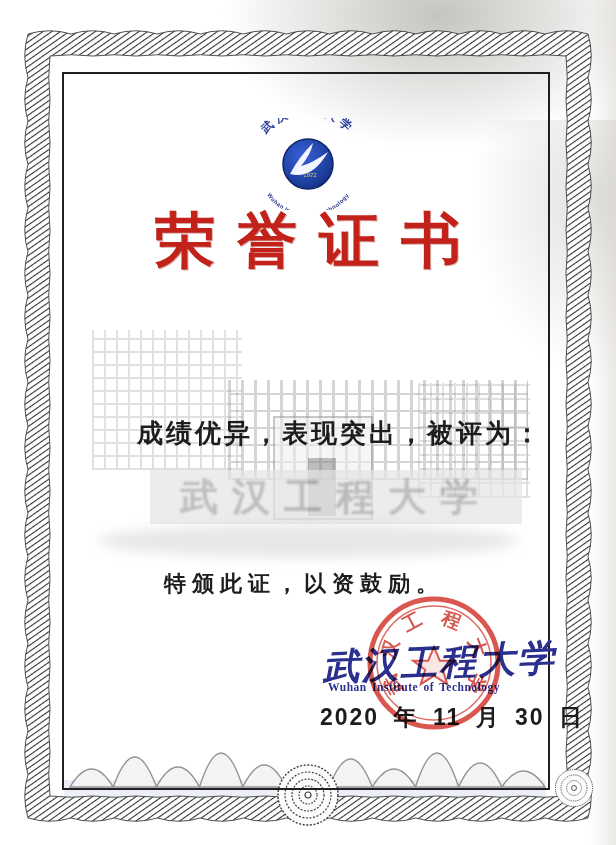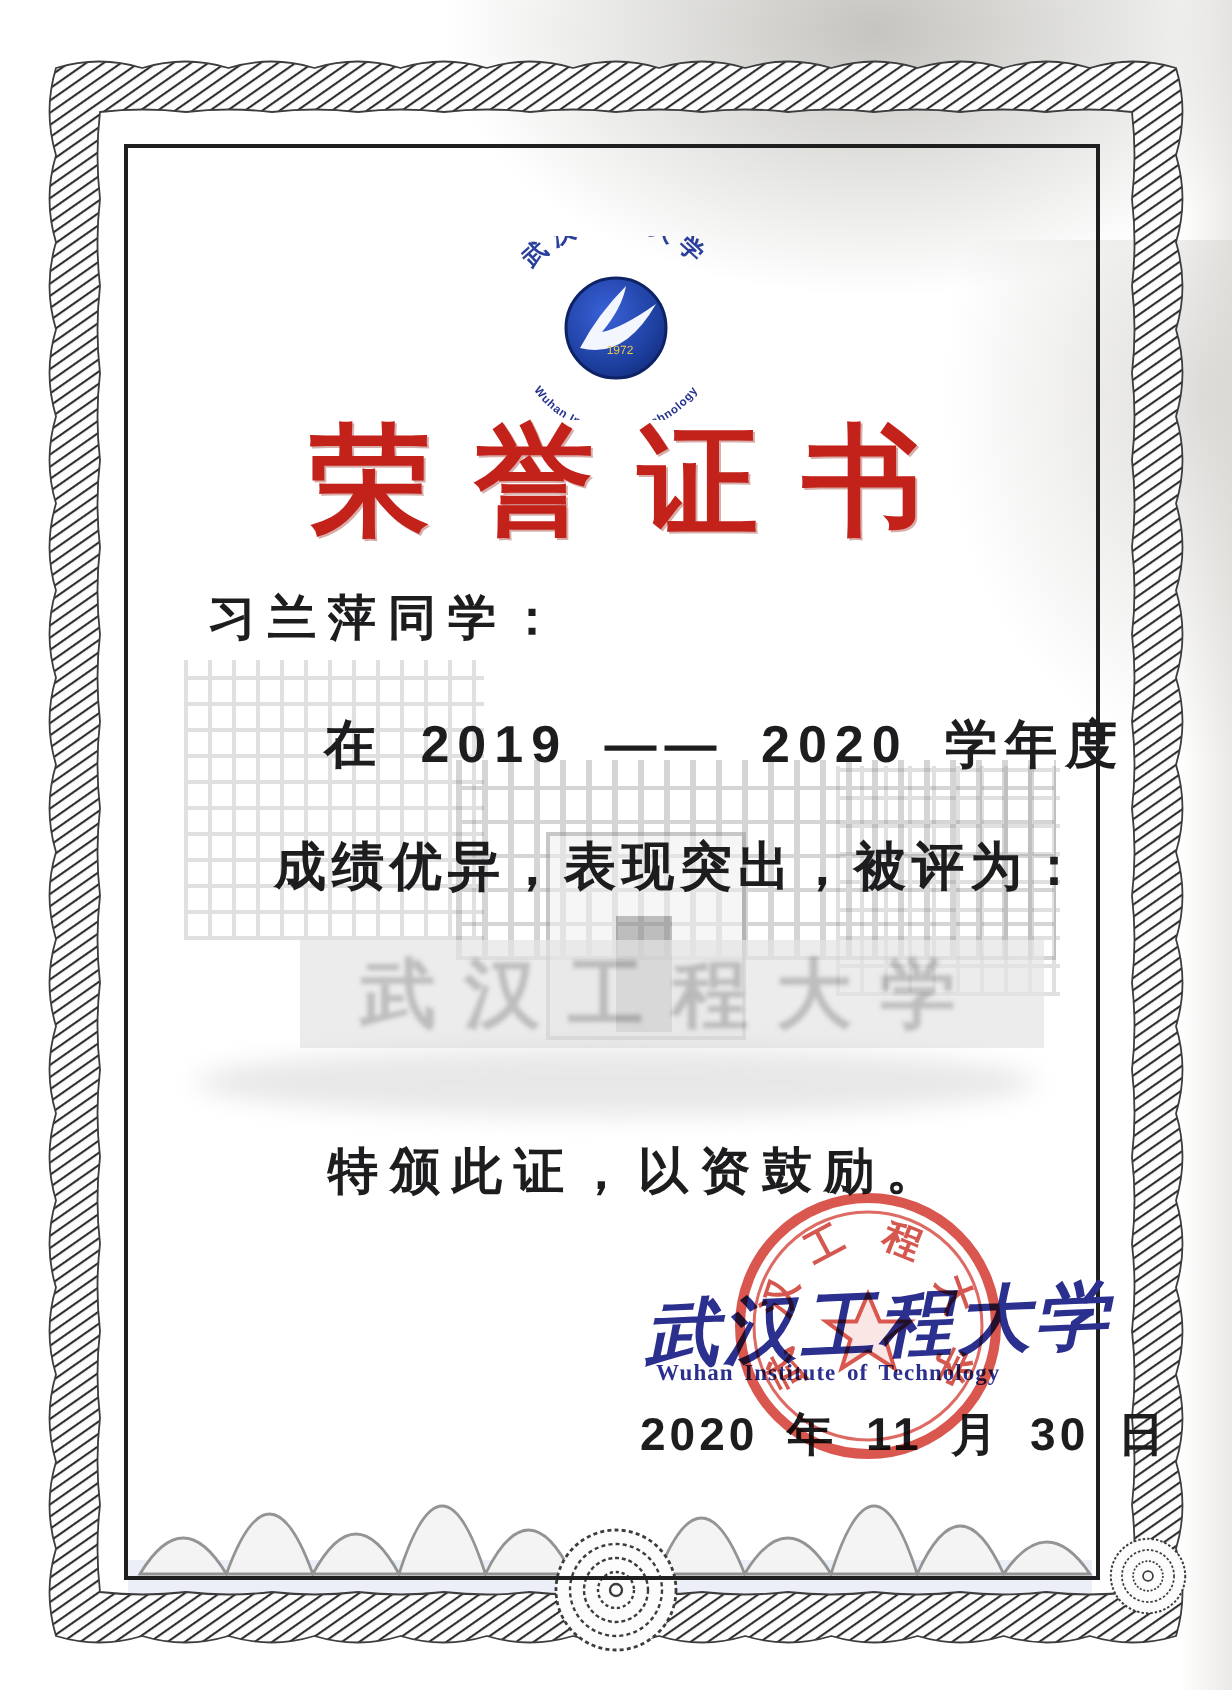--- a/index.html
+++ b/index.html
@@ -42,21 +42,21 @@
   .cert-text{z-index:3;color:#1d1d1f;white-space:nowrap;}
   .title{left:0;top:204px;width:616px;text-align:center;
     font-family:"Liberation Serif","DejaVu Serif",serif;font-weight:900;font-size:60px;line-height:74px;
     letter-spacing:22px;padding-left:22px;box-sizing:border-box;
     text-shadow:1px 1px 0 rgba(140,20,12,.35);}
   .recipient{left:104px;top:293px;font-size:24px;font-weight:700;letter-spacing:6px;}
   .body1{left:162px;top:355px;font-size:26px;font-weight:700;letter-spacing:4px;word-spacing:7px;}
   .body2{left:101px;top:416px;font-size:26px;font-weight:700;letter-spacing:3px;margin-left:36px;}
   .award{left:0;top:481px;width:616px;text-align:center;font-size:44px;font-weight:800;
     letter-spacing:11px;padding-left:11px;box-sizing:border-box;}
-  .closing{left:164px;top:569px;font-size:25px;font-weight:700;letter-spacing:6px;}
+  .closing{left:164px;top:569px;font-size:22px;font-weight:700;letter-spacing:6px;}
   .sig-cn{left:322px;top:638px;font-family:"Liberation Serif","DejaVu Serif",serif;
     font-style:italic;font-weight:900;font-size:37px;letter-spacing:2px;
     transform:rotate(-2.5deg);z-index:3;}
   .sig-en{left:328px;top:681px;font-family:"Liberation Serif","DejaVu Serif",serif;
     font-weight:700;font-size:11.5px;letter-spacing:.5px;word-spacing:2px;z-index:3;}
   .date{left:320px;top:702px;font-size:23px;font-weight:700;letter-spacing:2px;word-spacing:6px;z-index:3;}
   
   .seal{left:358px;top:587px;width:152px;height:152px;z-index:4;mix-blend-mode:multiply;pointer-events:none;}
   .seal text{font-family:"Liberation Serif","DejaVu Serif",serif;font-weight:700;}
 </style>
@@ -126,22 +126,20 @@
       <circle cx="0" cy="2" r="25" fill="url(#lg)" stroke="#0e2366" stroke-width="1.5"></circle>
       <path fill="#f4f6ff" d="M -18 12 Q 4 18 20 -10 Q 3 2 -7 4 Q 3 -8 5 -19 Q -9 -5 -18 12 Z"></path>
       <text x="2" y="15" font-size="6" fill="#e8c94f" text-anchor="middle">1972</text>
       <text font-size="5.8" font-weight="bold" fill="#27338f" letter-spacing="0.4">
         <textPath href="#arcBot" startOffset="50%" text-anchor="middle">Wuhan Institute of Technology</textPath>
       </text>
     </svg>
   </div>
 
   <div class="abs cert-text title" id="titleEl" style="color: rgb(195, 34, 27);">荣誉证书</div>
-  <div class="abs cert-text recipient">习兰萍同学：</div>
-  <div class="abs cert-text body1">在 2019 —— 2020 学年度</div>
   <div class="abs cert-text body2">成绩优异，表现突出，被评为：</div>
   <div class="abs cert-text closing">特颁此证，以资鼓励。</div>
   <div class="abs sig-cn" id="sigCnEl" style="color: rgb(43, 47, 142);">武汉工程大学</div>
   <div class="abs sig-en" id="sigEnEl" style="color: rgb(43, 47, 142);">Wuhan Institute of Technology</div>
   <div class="abs cert-text date">2020 年 11 月 30 日</div>
 
   <div class="abs seal">
     <svg width="152" height="152" viewBox="-76 -76 152 152">
       <circle r="64" fill="none" stroke="#d5453c" stroke-width="5" opacity="0.9"></circle>
       <circle r="57" fill="none" stroke="#d5453c" stroke-width="1.5" opacity="0.8"></circle>

